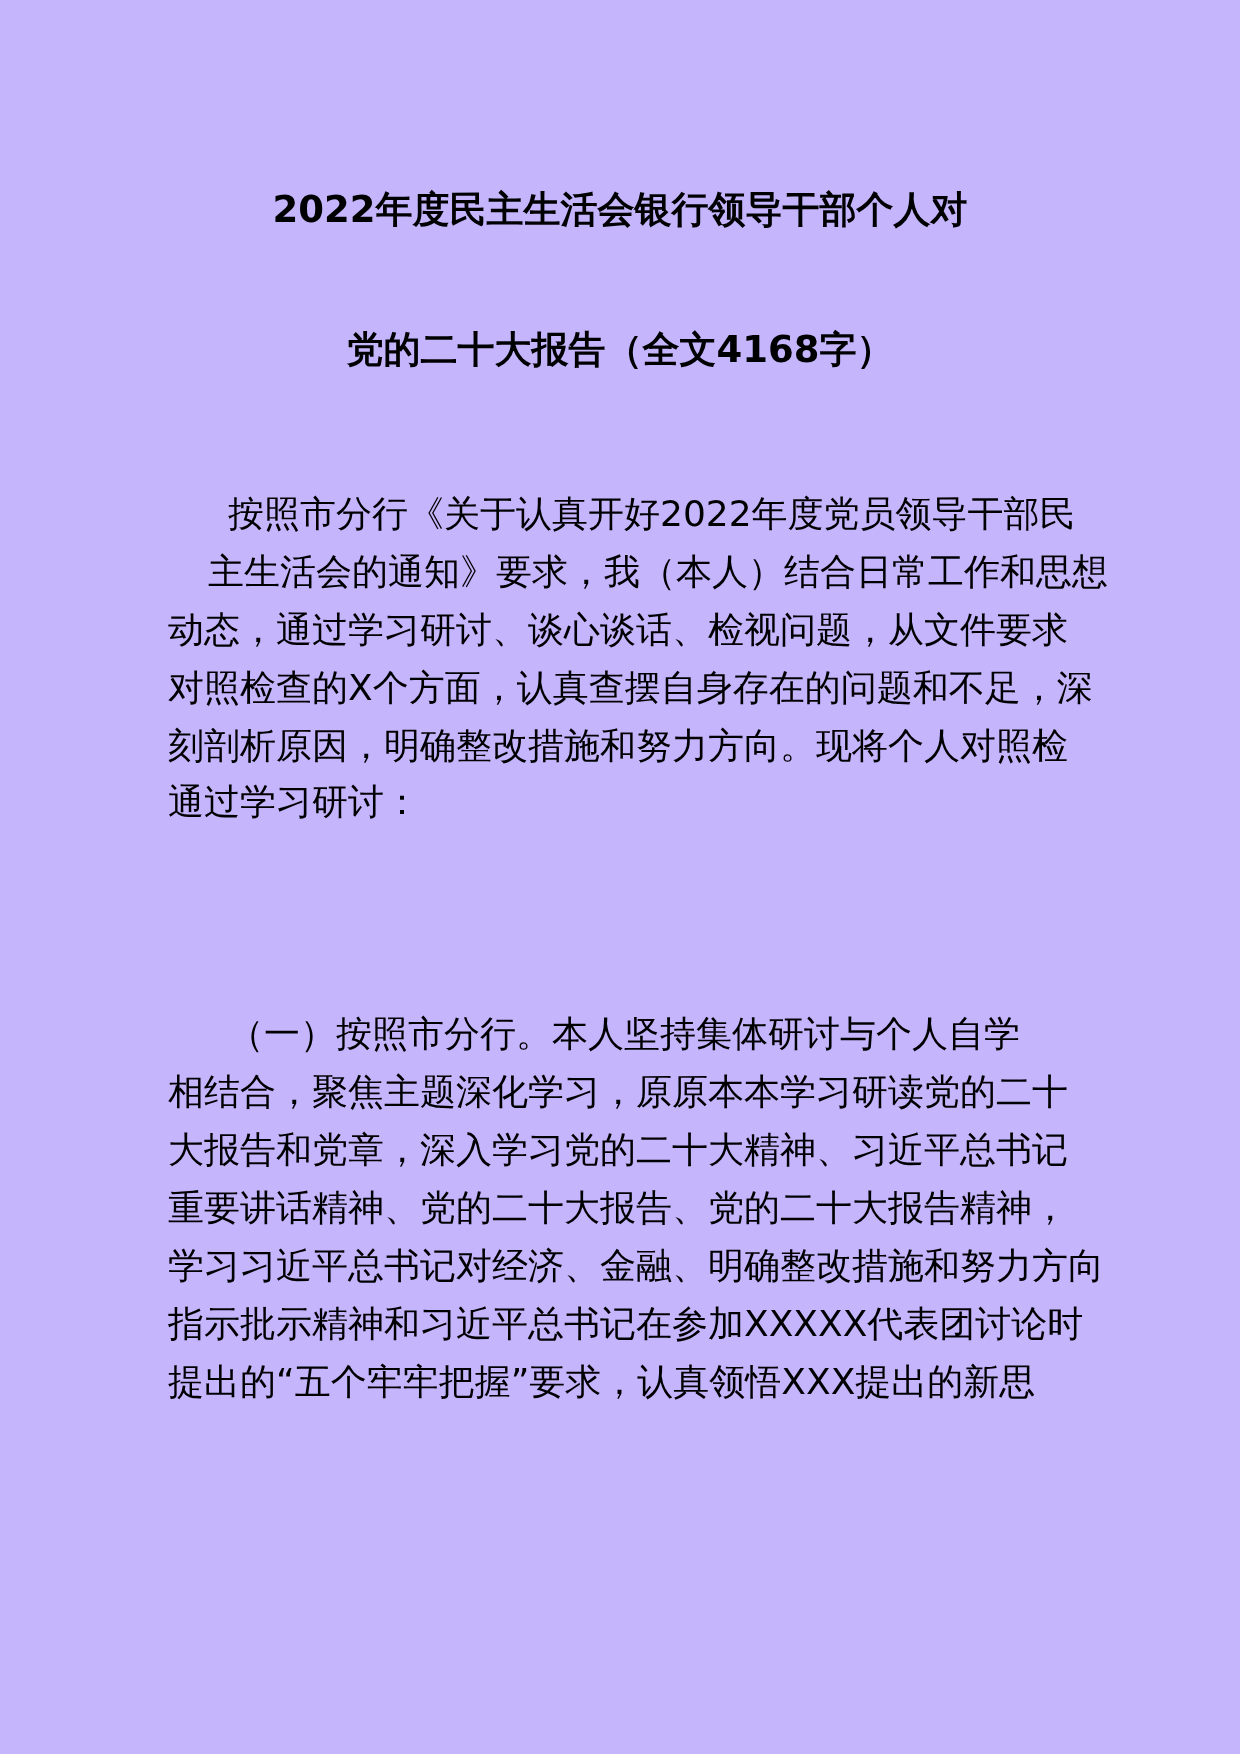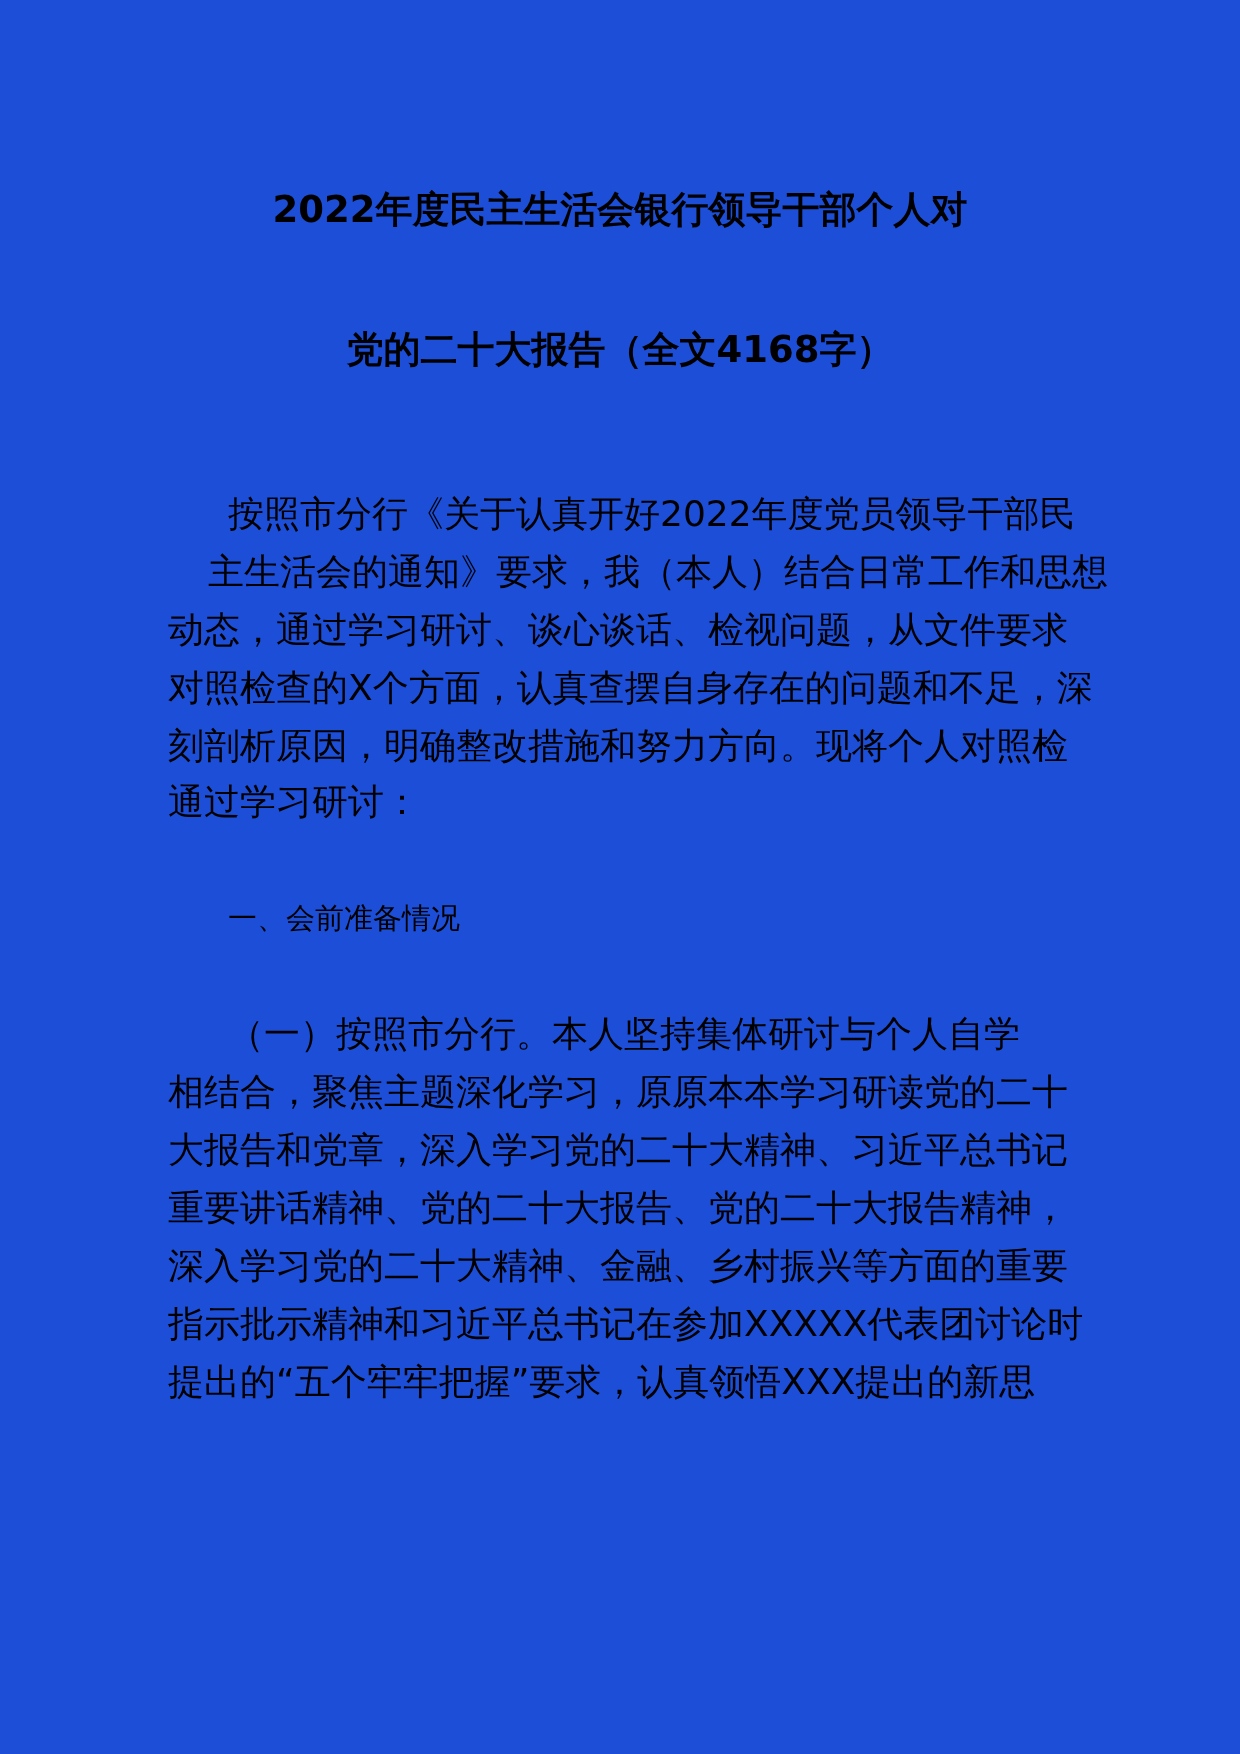--- a/index.html
+++ b/index.html
@@ -14,21 +14,21 @@
       overflow: hidden;
       font-family: "DejaVu Sans", "Liberation Sans", sans-serif;
       color: #000000;
     }
     .page {
       position: absolute;
       left: 0;
       top: 0;
       width: 1240px;
       height: 1754px;
-      background: #1d4ed8;
+      background: #c4b5fd;
     }
     .title-line {
       position: absolute;
       left: 0;
       width: 1240px;
       text-align: center;
       font-weight: bold;
       font-size: 37px;
       line-height: 44px;
       white-space: nowrap;
@@ -69,25 +69,24 @@
 
   <div>
     <div class="body-line first" style="top:494px;">按照市分行《关于认真开好2022年度党员领导干部民</div>
     <div class="body-line" style="top:552px;margin-left:40px;">主生活会的通知》要求，我（本人）结合日常工作和思想</div>
     <div class="body-line" style="top:610px;">动态，通过学习研讨、谈心谈话、检视问题，从文件要求</div>
     <div class="body-line" style="top:668px;">对照检查的X个方面，认真查摆自身存在的问题和不足，深</div>
     <div class="body-line" style="top:726px;">刻剖析原因，明确整改措施和努力方向。现将个人对照检</div>
     <div class="body-line last" style="top:782px;">通过学习研讨：</div>
   </div>
 
-  <div class="section-heading" style="top:898px;">一、会前准备情况</div>
 
   <div>
     <div class="body-line first" style="top:1014px;">（一）按照市分行。本人坚持集体研讨与个人自学</div>
     <div class="body-line" style="top:1072px;">相结合，聚焦主题深化学习，原原本本学习研读党的二十</div>
     <div class="body-line" style="top:1130px;">大报告和党章，深入学习党的二十大精神、习近平总书记</div>
     <div class="body-line" style="top:1188px;font-family:Liberation Serif, serif;">重要讲话精神、党的二十大报告、党的二十大报告精神，</div>
-    <div class="body-line" style="top:1246px;">深入学习党的二十大精神、金融、乡村振兴等方面的重要</div>
+    <div class="body-line" style="top:1246px;">学习习近平总书记对经济、金融、明确整改措施和努力方向</div>
     <div class="body-line" style="top:1304px;">指示批示精神和习近平总书记在参加XXXXX代表团讨论时</div>
     <div class="body-line" style="top:1362px;">提出的“五个牢牢把握”要求，认真领悟XXX提出的新思</div>
   </div>
 
 </div>
 
 </body></html>

